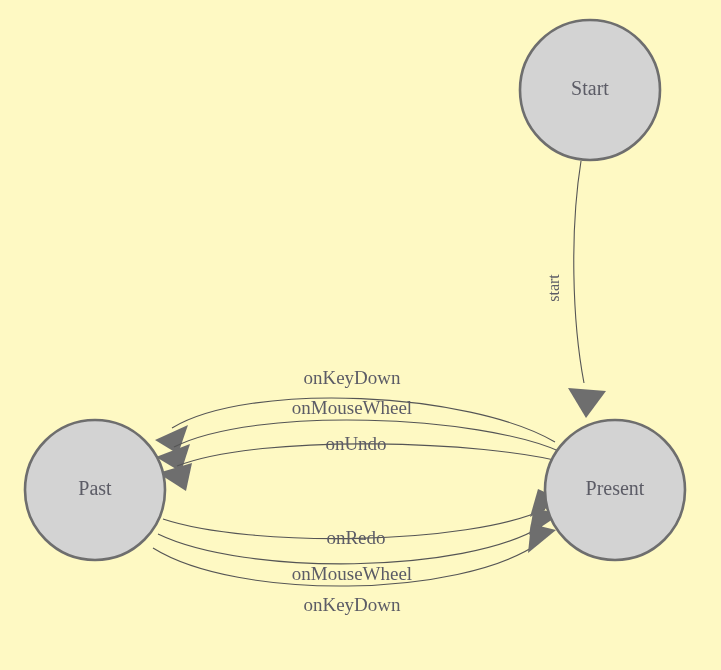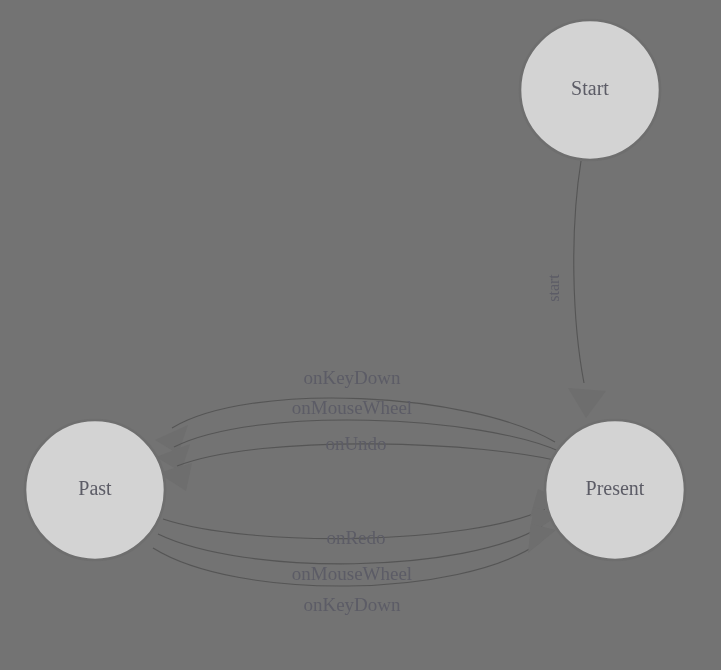--- a/index.html
+++ b/index.html
@@ -10,21 +10,21 @@
   body {
     width: 721px;
     height: 670px;
     overflow: hidden;
     font-family: "Liberation Serif", "DejaVu Serif", serif;
   }
   #diagram-canvas {
     position: relative;
     width: 721px;
     height: 670px;
-    background: #737373;
+    background: #fef9c3;
   }
   svg#graph {
     position: absolute;
     top: 0;
     left: 0;
     width: 721px;
     height: 670px;
     display: block;
   }
   .node-circle {

